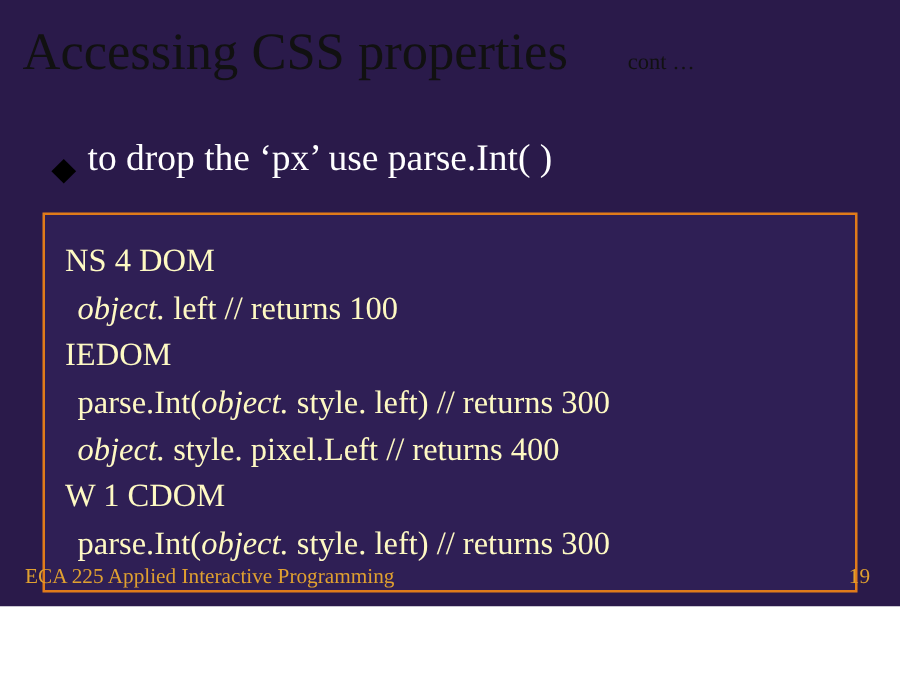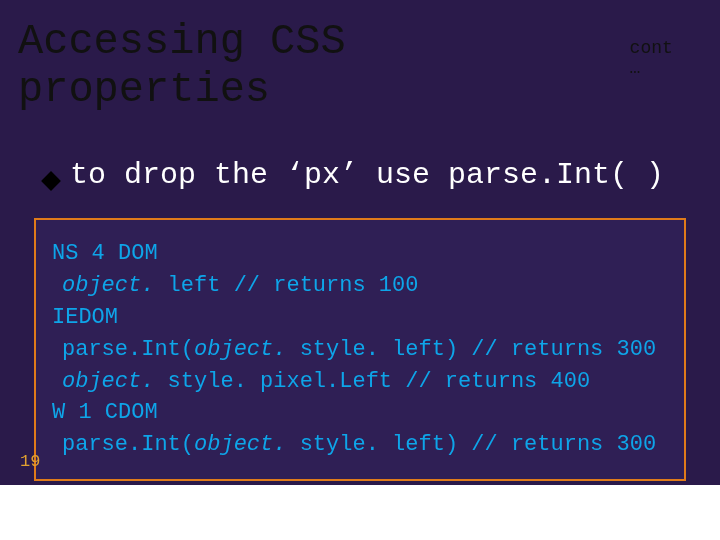--- a/index.html
+++ b/index.html
@@ -6,21 +6,21 @@
     margin: 0;
     padding: 0;
     width: 720px;
     height: 540px;
     overflow: hidden;
   }
   .slide {
     width: 720px;
     height: 485px;
     background: #2a1a4a;
-    font-family: Liberation Mono, monospace;
+    font-family: Liberation Serif, serif;
     color: #fff;
     position: relative;
     box-sizing: border-box;
   }
   .title-row {
     display: flex;
     align-items: baseline;
     padding: 18px 30px 0 18px;
   }
   .title {
@@ -29,21 +29,21 @@
     font-weight: normal;
     margin: 0;
   }
   .cont {
     font-size: 18px;
     color: #111;
     margin-left: 48px;
   }
   .bullet-row {
     display: flex;
-    align-items: center;
+    align-items: flex-end;
     padding: 44px 30px 0 44px;
   }
   .diamond {
     width: 14px;
     height: 14px;
     background: #000;
     transform: rotate(45deg);
     margin-top: 12px;
     margin-right: 12px;
     flex-shrink: 0;
@@ -52,22 +52,22 @@
     font-size: 30px;
     color: #fff;
   }
   .code-box {
     margin: 26px 34px 0 34px;
     border: 2px solid #e07b1a;
     background: #2f1f55;
     padding: 18px 16px 18px 16px;
   }
   .code-line {
-    font-size: 22px;
-    color: #0ea5e9;
+    font-size: 26px;
+    color: #fef9c3;
     line-height: 1.45;
   }
   .indent {
     padding-left: 10px;
   }
   .italic {
     font-style: italic;
   }
   .footer {
     position: absolute;
@@ -107,16 +107,17 @@
     <div class="code-line indent">
       <span class="italic">object.</span><span> style. pixel.Left  // returns 400</span>
     </div>
     <div class="code-line">W 1 CDOM</div>
     <div class="code-line indent">
       <span> parse.Int(</span><span class="italic">object.</span><span> style. left)  // returns 300</span>
     </div>
   </div>
 
   <div class="footer">
+    <span>ECA 225   Applied Interactive Programming</span>
     <span>19</span>
   </div>
 
 </div>
 
 </body></html>

